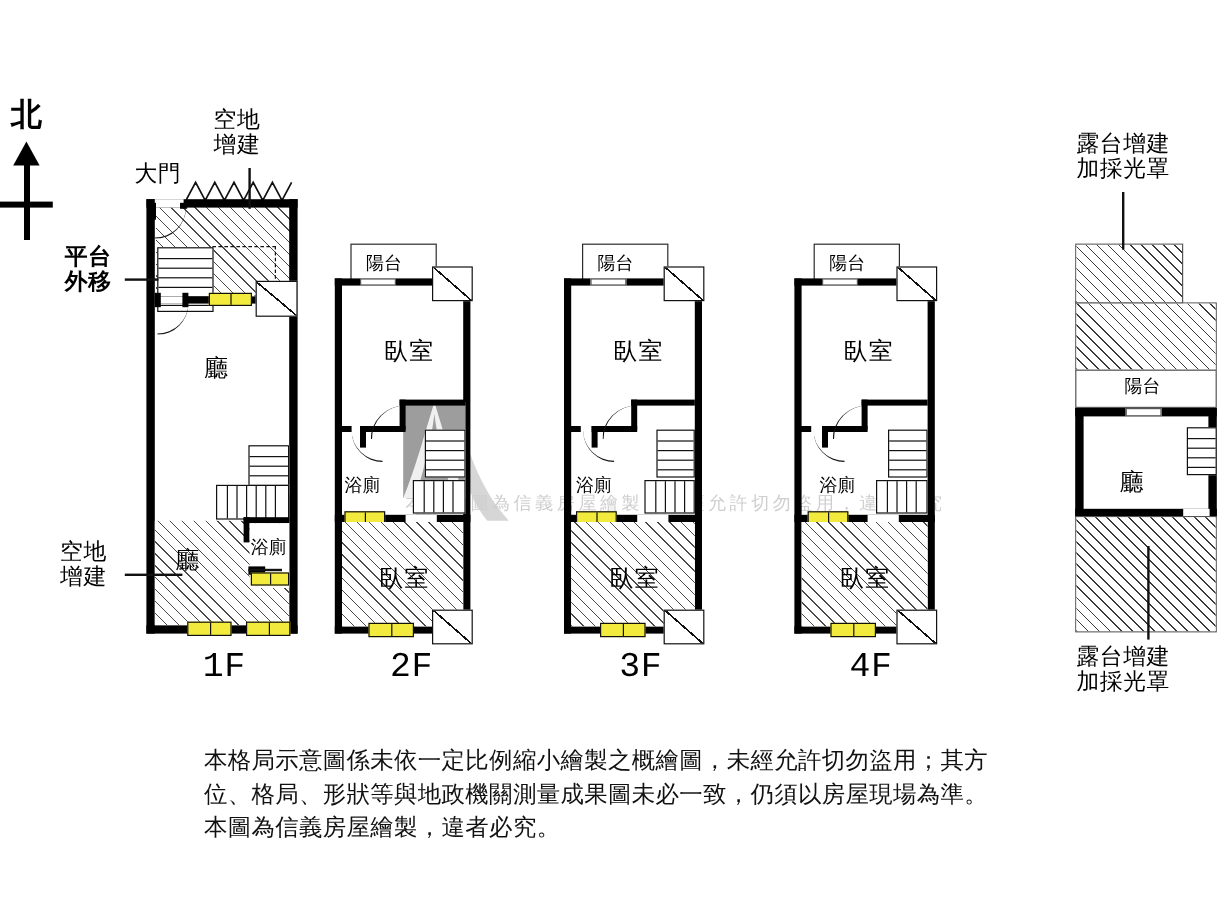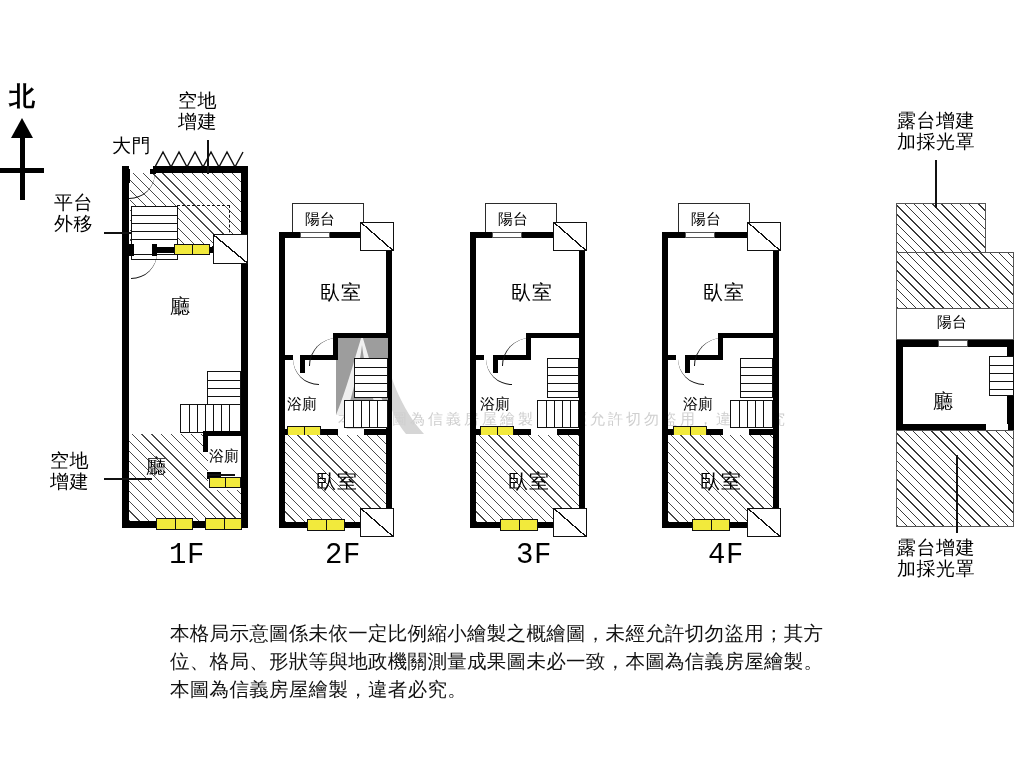--- a/index.html
+++ b/index.html
@@ -182,21 +182,21 @@
       </div>
 
     <div class="floor-tag abs" style="left:169px;top:539px;">1F</div>
   </div>
 
   <div class="cjk lbl-note abs" style="left:112px;top:135px;">大門</div>
   <div class="cjk lbl-note abs" style="left:178px;top:90px;">空地
 增建</div>
   <div class="lead-v" style="left:207px;top:140px;height:34px;"></div>
 
-  <div class="cjk lbl-note-l abs" style="left:54px;top:192px;">平台
+  <div class="cjk lbl-note-l abs" style="left:54px;top:204px;font-weight:bold;">平台
 外移</div>
   <div class="lead-h" style="left:104px;top:232px;width:28px;"></div>
 
   <div class="cjk lbl-note-l abs" style="left:50px;top:450px;">空地
 增建</div>
   <div class="lead-h" style="left:104px;top:478px;width:48px;"></div>
 
   <div>
 
     <div class="outline" style="left:292px;top:203px;width:72px;height:34px;"></div>
@@ -410,17 +410,17 @@
   <div class="cjk lbl-note abs" style="left:897px;top:110px;">露台增建
 加採光罩</div>
   <div class="lead-v" style="left:935px;top:160px;height:48px;"></div>
 
   <div class="cjk lbl-note abs" style="left:897px;top:537px;">露台增建
 加採光罩</div>
   <div class="lead-v" style="left:956px;top:455px;height:78px;"></div>
 
   <div>
     <div class="footer" style="left:170px;top:620px;">本格局示意圖係未依一定比例縮小繪製之概繪圖，未經允許切勿盜用；其方</div>
-    <div class="footer" style="left:170px;top:648px;">位、格局、形狀等與地政機關測量成果圖未必一致，本圖為信義房屋繪製。</div>
+    <div class="footer" style="left:170px;top:648px;">位、格局、形狀等與地政機關測量成果圖未必一致，仍須以房屋現場為準。</div>
     <div class="footer" style="left:170px;top:676px;">本圖為信義房屋繪製，違者必究。</div>
   </div>
 
 </div>
 
 </body></html>

